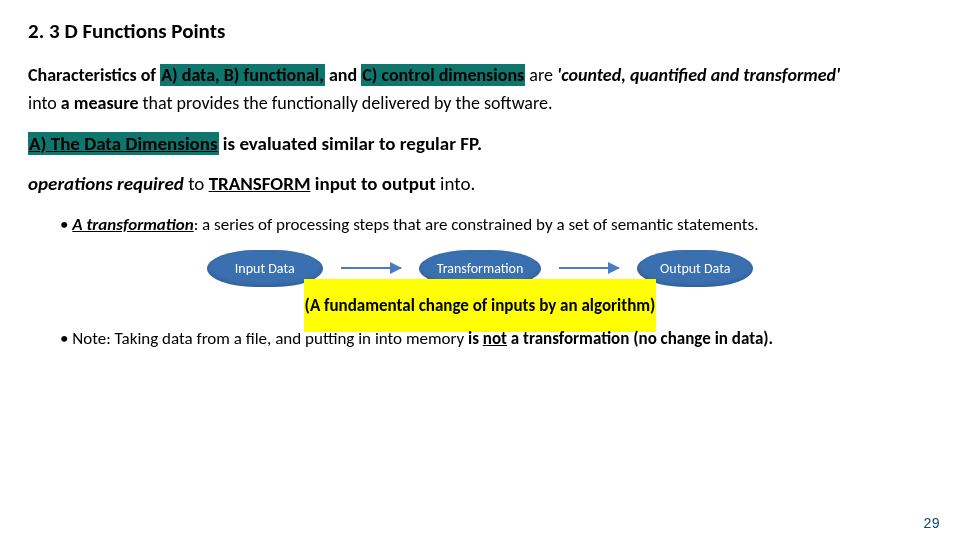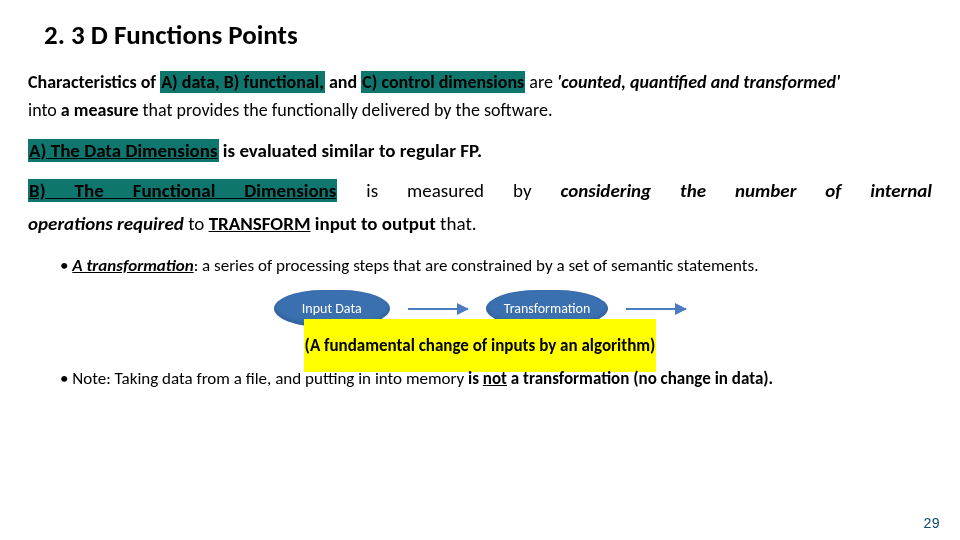--- a/index.html
+++ b/index.html
@@ -13,23 +13,23 @@
     overflow: hidden;
   }
   .slide {
     box-sizing: border-box;
     width: 960px;
     height: 540px;
     padding: 18px 28px 0 28px;
     position: relative;
   }
   .title {
-    font-size: 27px;
+    font-size: 21px;
     font-weight: 700;
-    margin: 0 0 18px 16px;
+    margin: 0 0 18px 0;
   }
   .para {
     font-size: 18px;
     line-height: 1.55;
     margin: 0 0 14px 0;
     text-align: justify;
   }
   .para.just-wide {
     text-align: justify;
     text-align-last: justify;
@@ -118,36 +118,34 @@
   <p class="para">
     <span class="b">Characteristics of </span><span class="hl-green b">A) data, B) functional,</span><span class="b"> and </span><span class="hl-green b">C) control dimensions</span><span> are </span><span class="b i">'counted, quantified and transformed'</span>
     <br>
     <span>into </span><span class="b">a measure</span><span> that provides the functionally delivered by the software.</span>
   </p>
 
   <p class="h1line">
     <span class="hl-green ul">A) The Data Dimensions</span><span> is evaluated similar to regular FP.</span>
   </p>
 
-  <p class="para just-wide" style="font-size:19px; margin-bottom:4px;">
-    <span class="hl-green b ul">B) The Functional Dimensions</span><span> is measured by </span><span class="b i">considering the number of internal</span>
-  </p>
   <p class="para" style="font-size:19px;">
-    <span class="b i">operations required</span><span> to </span><span class="b ul">TRANSFORM</span><span class="b"> input to output</span><span> that.</span>
+    <span class="b i">operations required</span><span> to </span><span class="b ul">TRANSFORM</span><span class="b"> input to output</span><span> into.</span>
   </p>
 
   <p class="bullet">
     <span class="b i ul">A transformation</span><span>: a series of processing steps that are constrained by a set of semantic statements.</span>
   </p>
 
   <div class="diagram">
     <div class="node">Input Data</div>
     <div class="arrow"></div>
     <div class="node">Transformation</div>
     <div class="arrow"></div>
+    <div class="node">Output Data</div>
   </div>
 
   <p class="caption">
     <span class="hl-yellow b">(A fundamental change of inputs by an algorithm)</span>
   </p>
 
   <p class="bullet">
     <span>Note: Taking data from a file, and putting in into memory </span><span class="b">is </span><span class="b ul">not</span><span class="b"> a transformation (no change in data).</span>
   </p>
 

